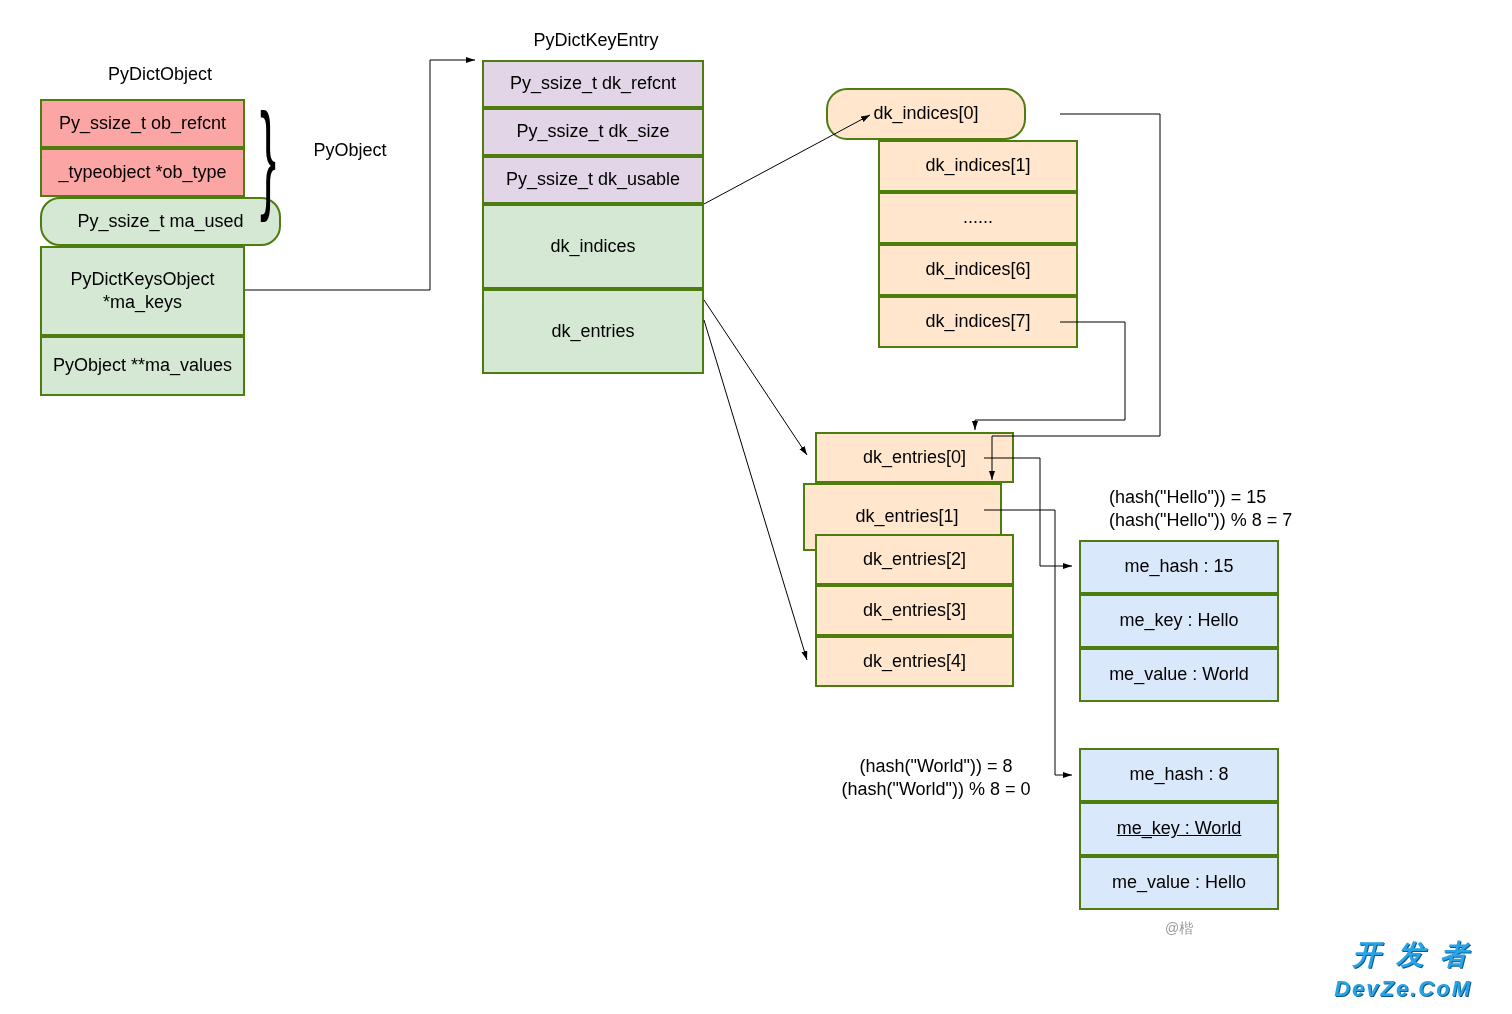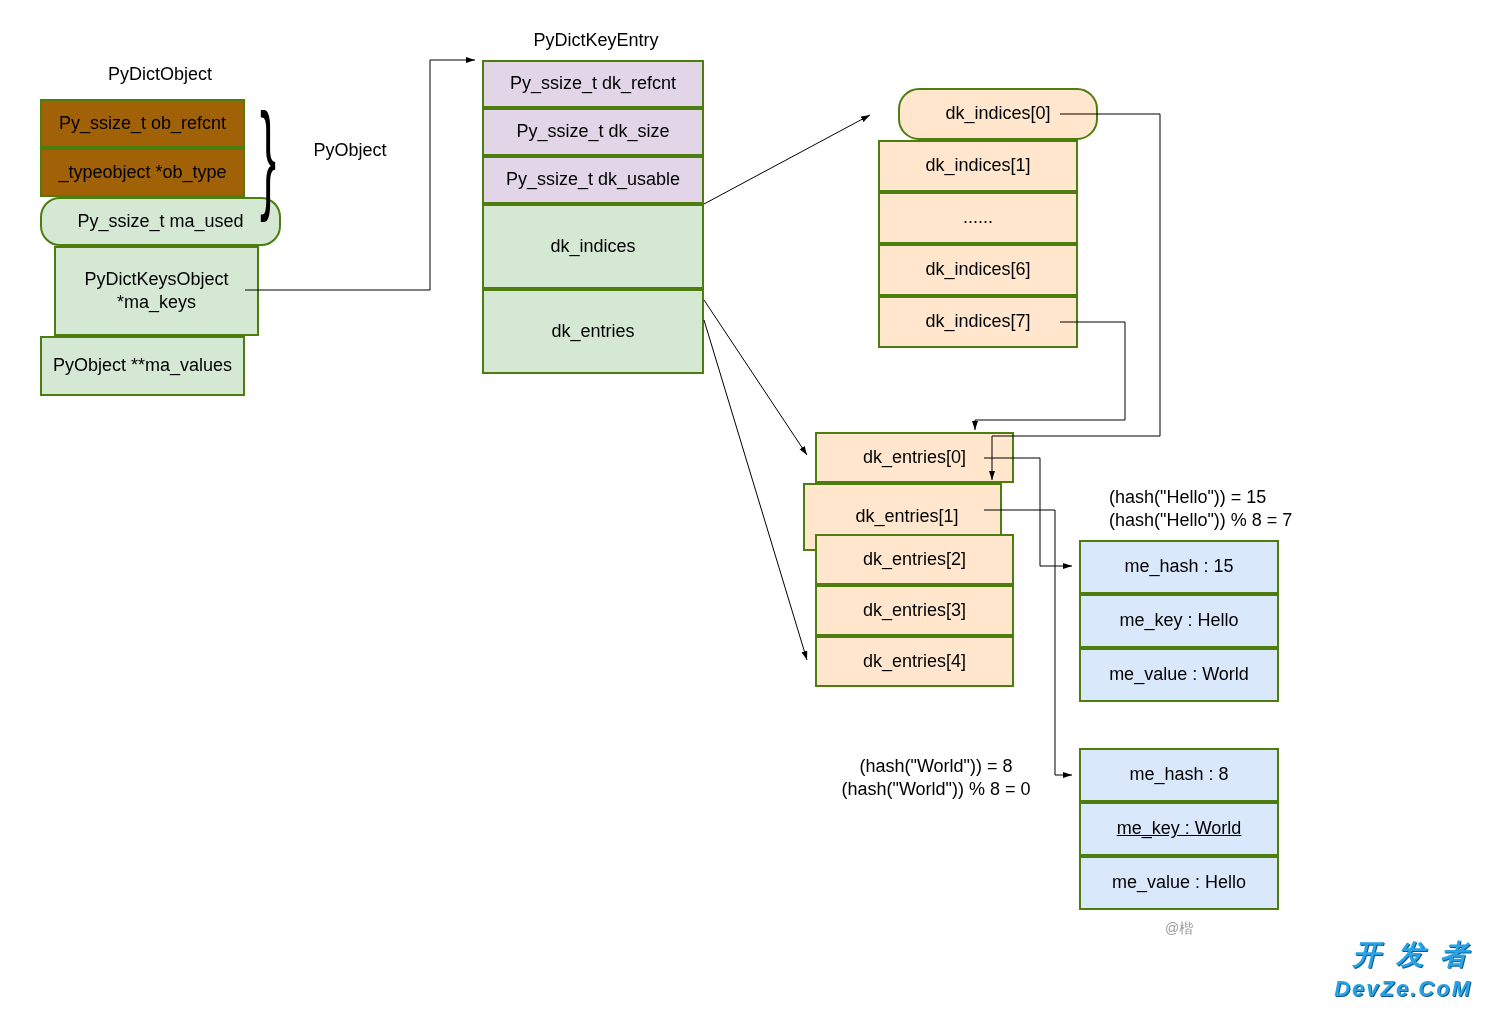--- a/index.html
+++ b/index.html
@@ -22,21 +22,21 @@
     box-sizing: border-box;
     text-align: center;
     padding: 4px 8px;
     line-height: 1.3;
   }
   .label {
     position: absolute;
     box-sizing: border-box;
     text-align: center;
   }
-  .blue   { background: #a16207; }
+  .blue   { background: #fca5a5; }
   .green  { background: #d5e8d4; }
   .purple { background: #e1d5e7; }
   .orange { background: #ffe6cc; }
   .lblue  { background: #dae8fc; }
   svg.overlay {
     position: absolute;
     left: 0; top: 0;
     width: 1512px;
     height: 1014px;
     pointer-events: none;
@@ -67,33 +67,33 @@
 </head>
 <body>
 
 <div class="label" style="left:85px; top:64px; width:150px;">PyDictObject</div>
 <div class="label" style="left:516px; top:30px; width:160px;">PyDictKeyEntry</div>
 <div class="label" style="left:300px; top:140px; width:100px;">PyObject</div>
 
 <div class="box blue" style="left:40px; top:99px;  width:205px; height:49px;">Py_ssize_t ob_refcnt</div>
 <div class="box blue" style="left:40px; top:148px; width:205px; height:49px;">_typeobject *ob_type</div>
 <div class="box green" style="left:40px; top:197px; width:241px; height:49px;border-radius:20px;">Py_ssize_t ma_used</div>
-<div class="box green" style="left:40px; top:246px; width:205px; height:90px; white-space:pre-line;margin-left:14px;">PyDictKeysObject
+<div class="box green" style="left:40px; top:246px; width:205px; height:90px; white-space:pre-line;">PyDictKeysObject
 *ma_keys</div>
 <div class="box green" style="left:40px; top:336px; width:205px; height:60px;">PyObject **ma_values</div>
 
 <div class="brace" style="left:248px; top:95px;">}</div>
 
 <div class="box purple" style="left:482px; top:60px;  width:222px; height:48px;">Py_ssize_t dk_refcnt</div>
 <div class="box purple" style="left:482px; top:108px; width:222px; height:48px;">Py_ssize_t dk_size</div>
 <div class="box purple" style="left:482px; top:156px; width:222px; height:48px;">Py_ssize_t dk_usable</div>
 <div class="box green" style="left:482px; top:204px; width:222px; height:85px;">dk_indices</div>
 <div class="box green" style="left:482px; top:289px; width:222px; height:85px;">dk_entries</div>
 
-<div class="box orange" style="left:898px; top:88px;  width:200px; height:52px;border-radius:21px;">dk_indices[0]</div>
+<div class="box orange" style="left:826px; top:88px;  width:200px; height:52px;border-radius:21px;">dk_indices[0]</div>
 <div class="box orange" style="left:878px; top:140px; width:200px; height:52px;">dk_indices[1]</div>
 <div class="box orange" style="left:878px; top:192px; width:200px; height:52px;">......</div>
 <div class="box orange" style="left:878px; top:244px; width:200px; height:52px;">dk_indices[6]</div>
 <div class="box orange" style="left:878px; top:296px; width:200px; height:52px;">dk_indices[7]</div>
 
 <div class="box orange" style="left:815px; top:432px; width:199px; height:51px;">dk_entries[0]</div>
 <div class="box orange" style="left:803px; top:483px; width:199px; height:68px;padding-left:17px;">dk_entries[1]</div>
 <div class="box orange" style="left:815px; top:534px; width:199px; height:51px;">dk_entries[2]</div>
 <div class="box orange" style="left:815px; top:585px; width:199px; height:51px;">dk_entries[3]</div>
 <div class="box orange" style="left:815px; top:636px; width:199px; height:51px;">dk_entries[4]</div>

